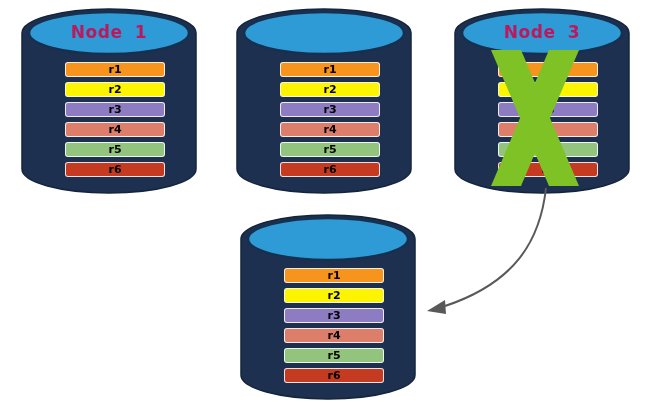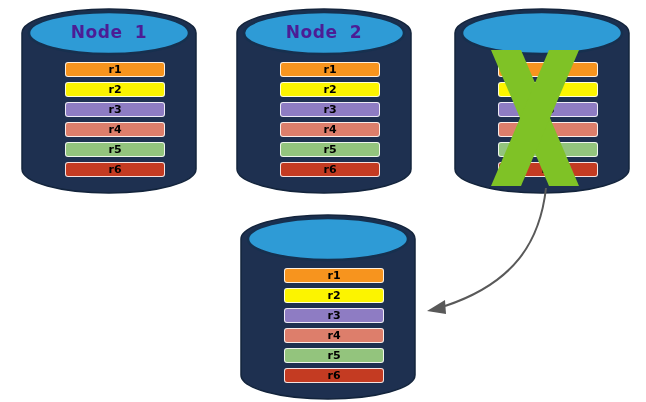--- a/index.html
+++ b/index.html
@@ -4,21 +4,21 @@
 <style>
   html,body{margin:0;padding:0;background:#ffffff;}
   .canvas{
     position:relative;width:646px;height:402px;background:#ffffff;
     font-family:"DejaVu Sans","Liberation Sans",sans-serif;overflow:hidden;
   }
   .node{position:absolute;width:176px;height:186px;}
   .cyl{position:absolute;left:0;top:0;width:176px;height:186px;display:block;}
   .node-title{
     position:absolute;left:0;top:14px;width:100%;text-align:center;
-    color:#4c1d95;font-size:17px;font-weight:bold;word-spacing:6px;
+    color:#be185d;font-size:17px;font-weight:bold;word-spacing:6px;
     letter-spacing:0.5px;
   }
   .bars{position:absolute;left:32px;top:54px;width:112px;}
   .bar{
     box-sizing:border-box;height:15px;margin-bottom:5px;border-radius:3px;
     border:1px solid rgba(255,255,255,0.85);
     display:flex;align-items:center;justify-content:center;margin-left:12px;
   }
   .bar-label{
     font-size:11px;font-weight:bold;color:#000000;line-height:13px;
@@ -57,21 +57,20 @@
           <span class="bar-label">r6</span>
         </div>
     </div>
   </div>
 
   <div class="node" style="left:236px;top:8px;">
     <svg class="cyl" viewBox="0 0 176 186">
       <path d="M1,25 A87,24 0 0 1 175,25 L175,161 A87,24 0 0 1 1,161 Z" stroke-width="1.5" fill="#1E3050" stroke="#13243C"></path>
       <ellipse cx="88" cy="25" rx="80" ry="21" stroke-width="2.5" fill="#2E9BD6" stroke="#16304F"></ellipse>
     </svg>
-    <div class="node-title">Node 2</div>
     <div class="bars">
       <div class="bar" style="background-color: rgb(247, 148, 30);">
           <span class="bar-label">r1</span>
         </div>
       <div class="bar" style="background-color: rgb(252, 244, 0);">
           <span class="bar-label">r2</span>
         </div>
       <div class="bar" style="background-color: rgb(142, 124, 195);">
           <span class="bar-label">r3</span>
         </div>
@@ -85,20 +84,21 @@
           <span class="bar-label">r6</span>
         </div>
     </div>
   </div>
 
   <div class="node" style="left:454px;top:8px;">
     <svg class="cyl" viewBox="0 0 176 186">
       <path d="M1,25 A87,24 0 0 1 175,25 L175,161 A87,24 0 0 1 1,161 Z" stroke-width="1.5" fill="#1E3050" stroke="#13243C"></path>
       <ellipse cx="88" cy="25" rx="80" ry="21" stroke-width="2.5" fill="#2E9BD6" stroke="#16304F"></ellipse>
     </svg>
+    <div class="node-title">Node 3</div>
     <div class="bars">
       <div class="bar" style="background-color: rgb(247, 148, 30);">
           <span class="bar-label">r1</span>
         </div>
       <div class="bar" style="background-color: rgb(252, 244, 0);">
           <span class="bar-label">r2</span>
         </div>
       <div class="bar" style="background-color: rgb(142, 124, 195);">
           <span class="bar-label">r3</span>
         </div>

